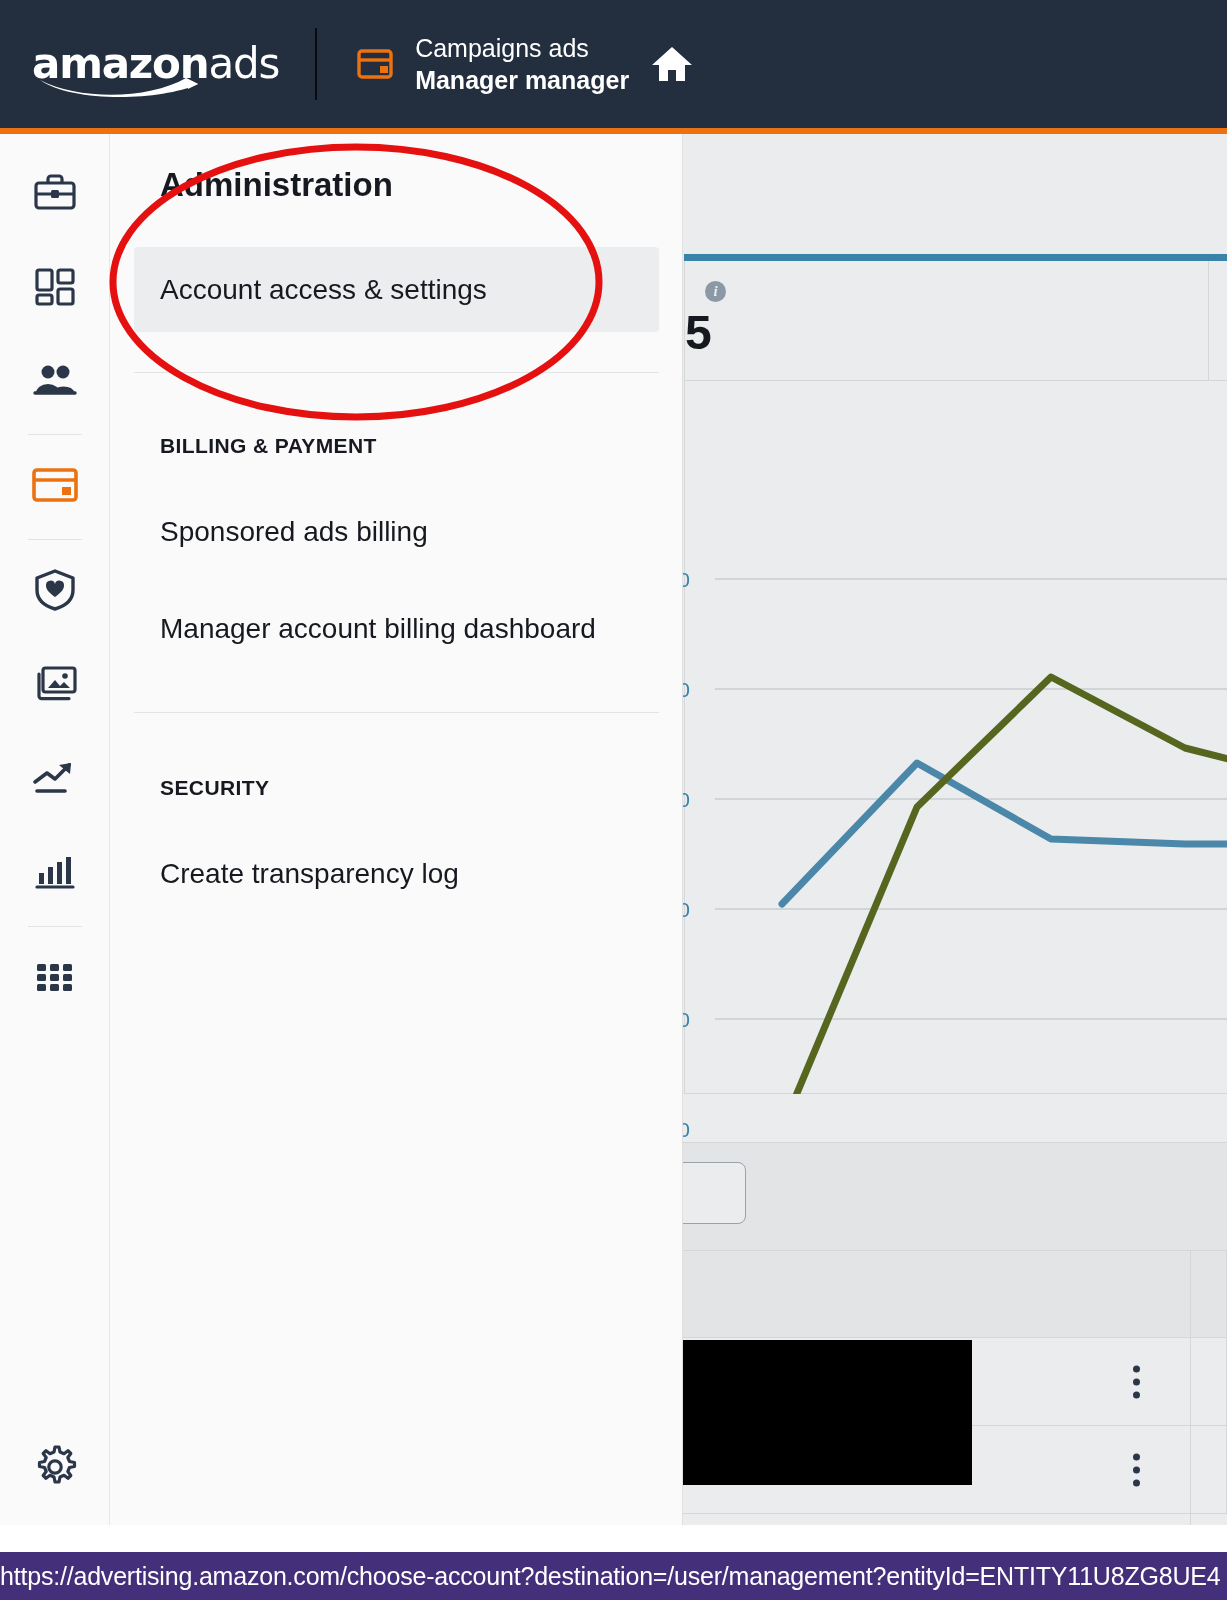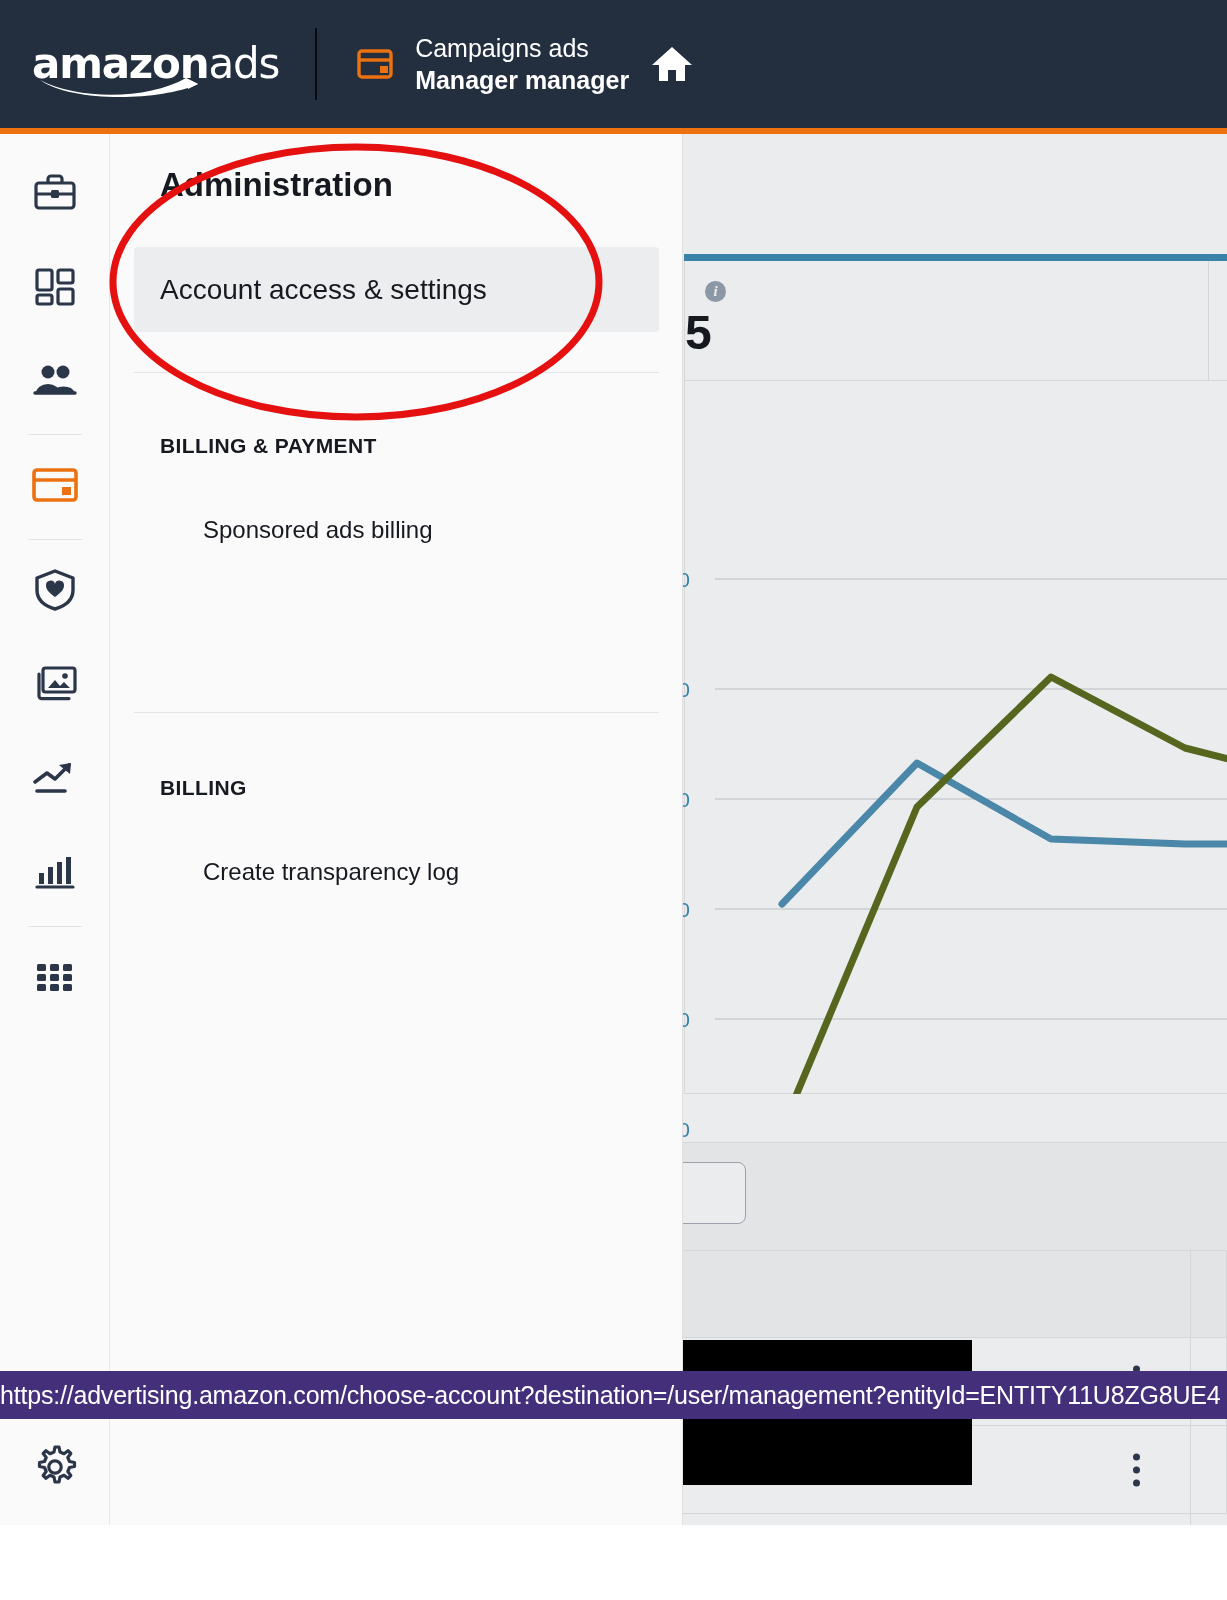--- a/index.html
+++ b/index.html
@@ -2,21 +2,21 @@
 <html><head>
 <meta charset="utf-8">
 <style>
   * { box-sizing: border-box; margin: 0; padding: 0; }
   html, body {
     width: 1227px; height: 1600px;
     font-family: "Liberation Sans", sans-serif;
     background: #ffffff;
     overflow: hidden;
   }
-  #root { position: relative; width: 1227px; height: 1419px; }
+  #root { position: relative; width: 1227px; height: 1600px; }
 
   
   .topbar {
     position: absolute; left: 0; top: 0; width: 1227px; height: 128px;
     background: #232f3e;
     display: flex; align-items: center;
   }
   .brand-logo {
     margin-left: 32px; position: relative;
     color: #ffffff; font-size: 42px; font-weight: 700;
@@ -202,21 +202,21 @@
   .fly-hr-1 { top: 238px; }
   .fly-hr-2 { top: 578px; }
   .fly-section {
     position: absolute; left: 50px;
     font-size: 21px; font-weight: 700; color: #16191f; letter-spacing: .4px;
   }
   .fly-sec-1 { top: 300px; }
   .fly-sec-2 { top: 642px; }
   .fly-item {
     position: absolute; left: 50px;
-    font-size: 24px; color: #16191f; margin-left: 43px;
+    font-size: 28px; color: #16191f;
   }
   .fly-item-1 { top: 382px; }
   .fly-item-2 { top: 479px; }
   .fly-item-3 { top: 724px; }
 
   
   .annotation {
     position: absolute; left: 108px; top: 142px;
     width: 500px; height: 285px;
     pointer-events: none;
@@ -483,24 +483,25 @@
     <div class="fly-title">Administration</div>
 
     <div class="fly-selected">
       <span>Account access &amp; settings</span>
     </div>
 
     <div class="fly-hr fly-hr-1"></div>
 
     <div class="fly-section fly-sec-1">BILLING &amp; PAYMENT</div>
     <div class="fly-item fly-item-1">Sponsored ads billing</div>
+    <div class="fly-item fly-item-2">Manager account billing dashboard</div>
 
     <div class="fly-hr fly-hr-2"></div>
 
-    <div class="fly-section fly-sec-2">BILLING</div>
+    <div class="fly-section fly-sec-2">SECURITY</div>
     <div class="fly-item fly-item-3">Create transparency log</div>
   </div>
 
   <div class="annotation">
     <svg width="500" height="285" viewBox="0 0 500 285">
       <ellipse cx="248" cy="140" rx="243" ry="135" fill="none" stroke="#e51010" stroke-width="7"></ellipse>
     </svg>
   </div>
 
   <div class="statusbar">

